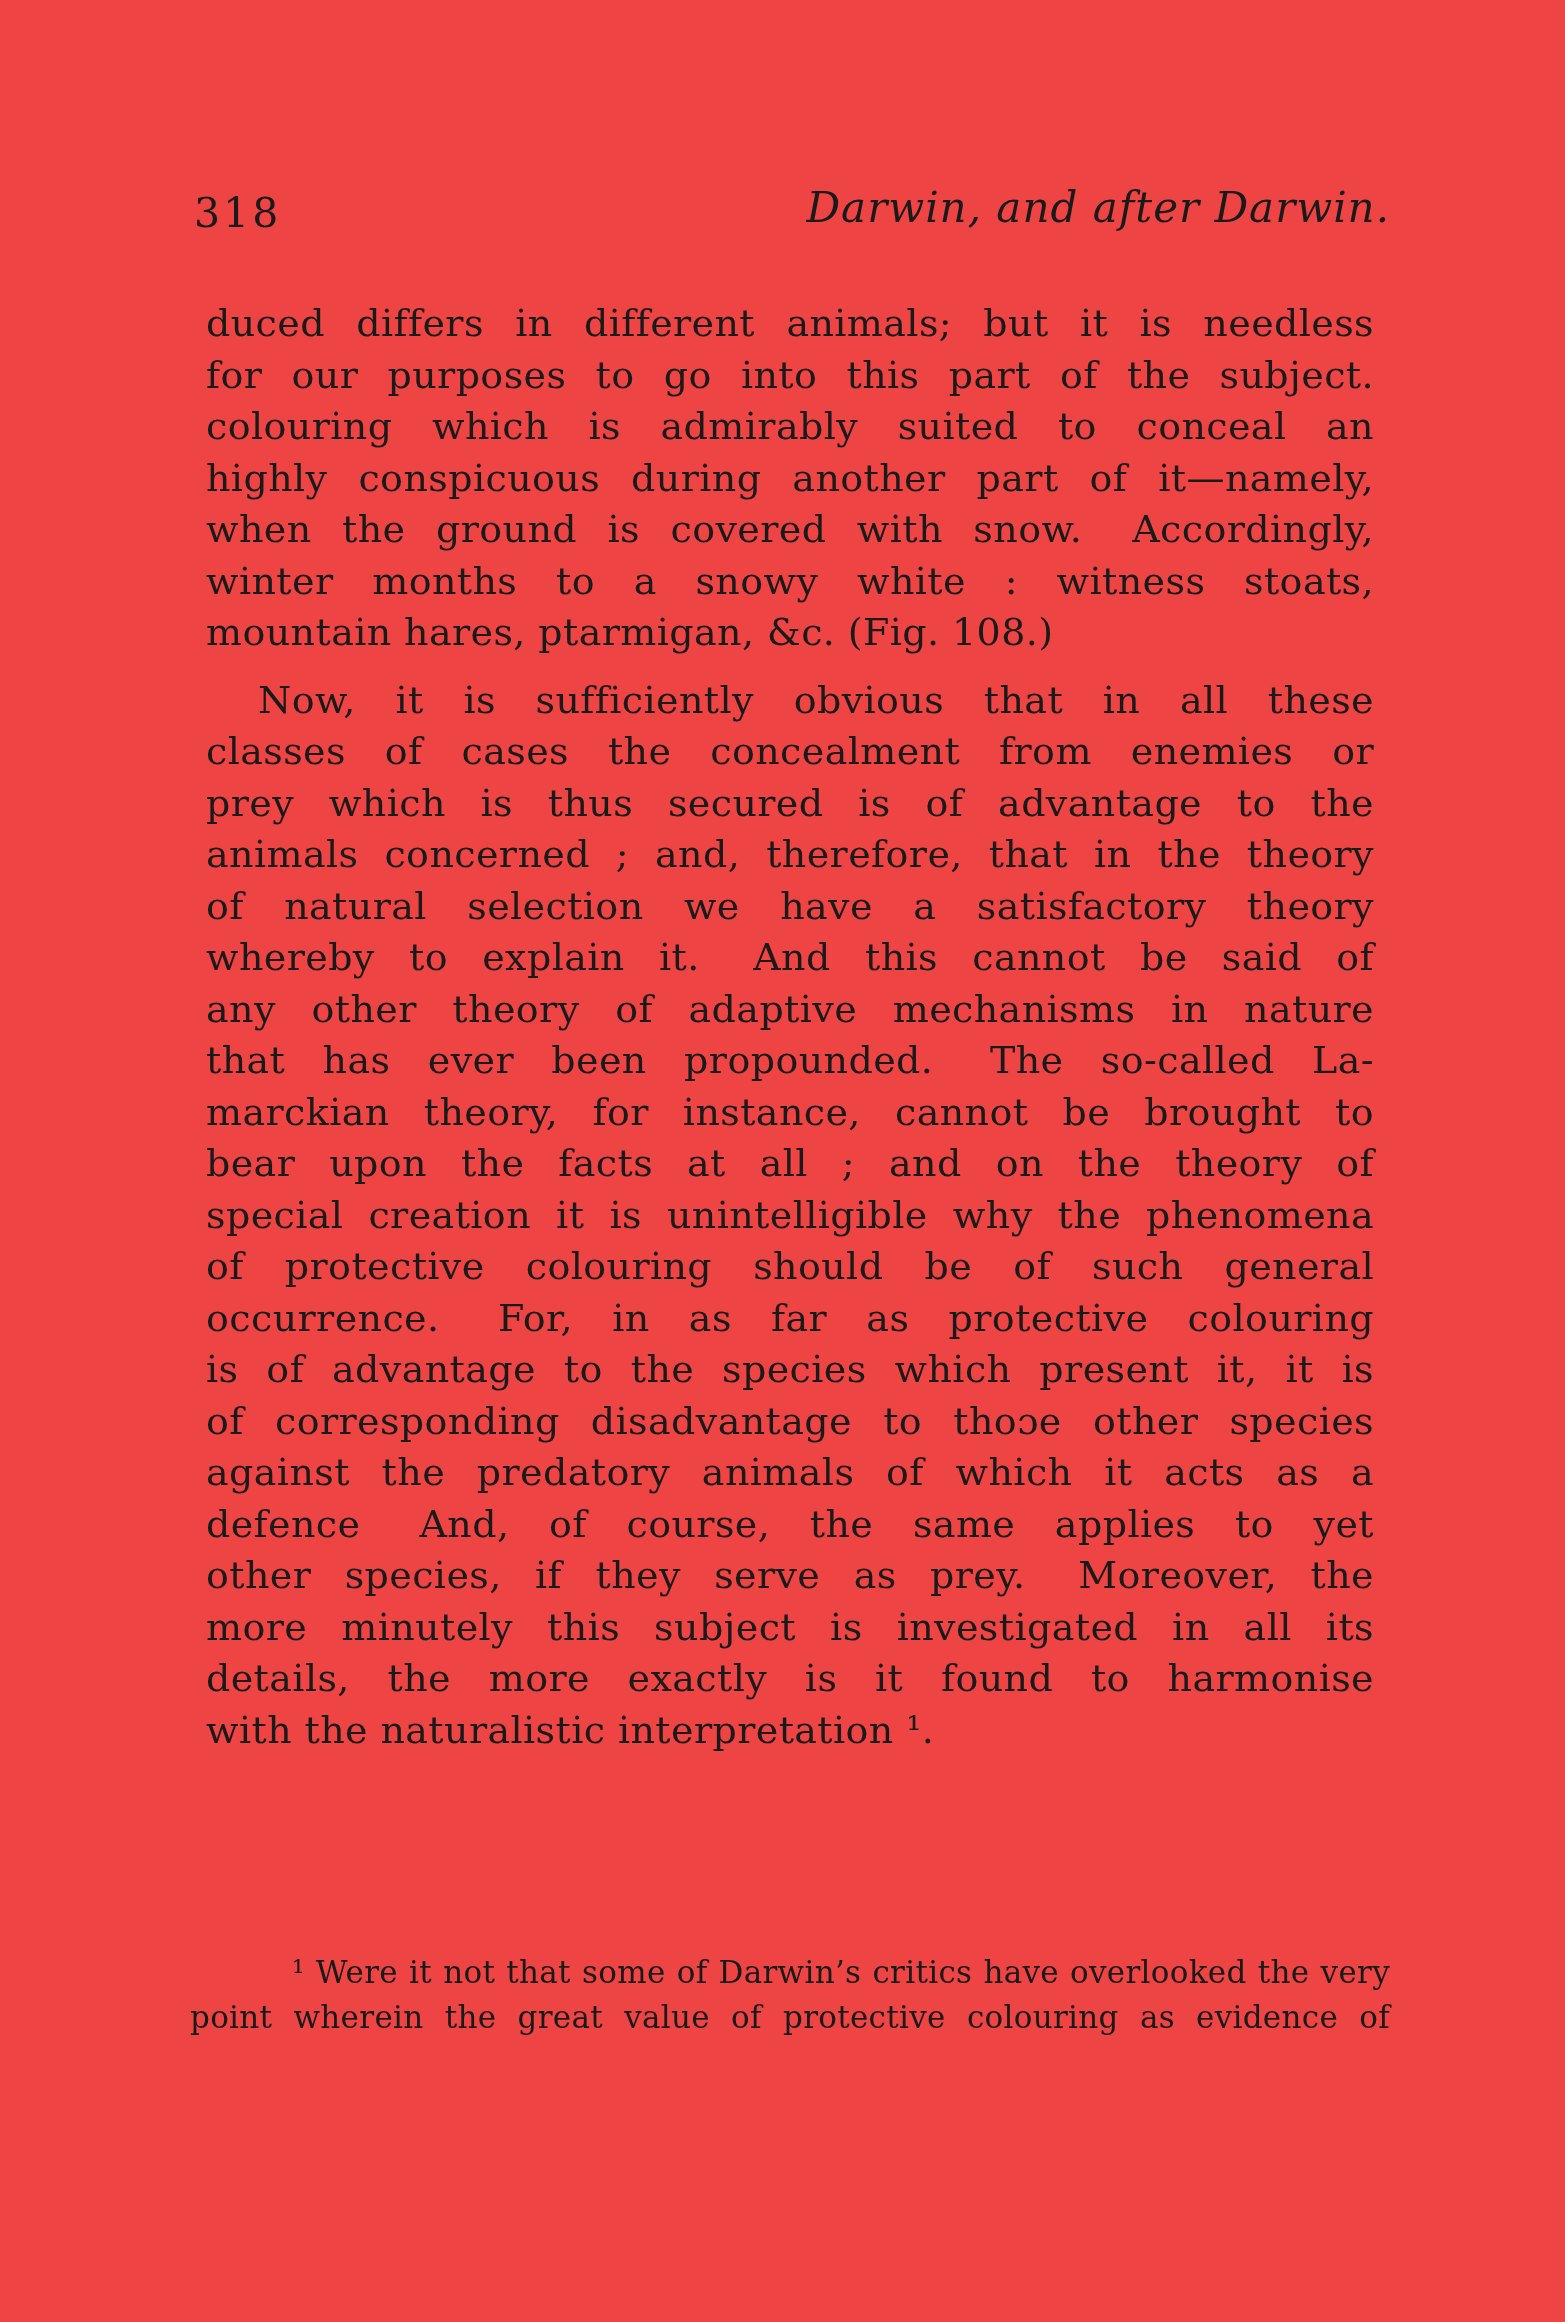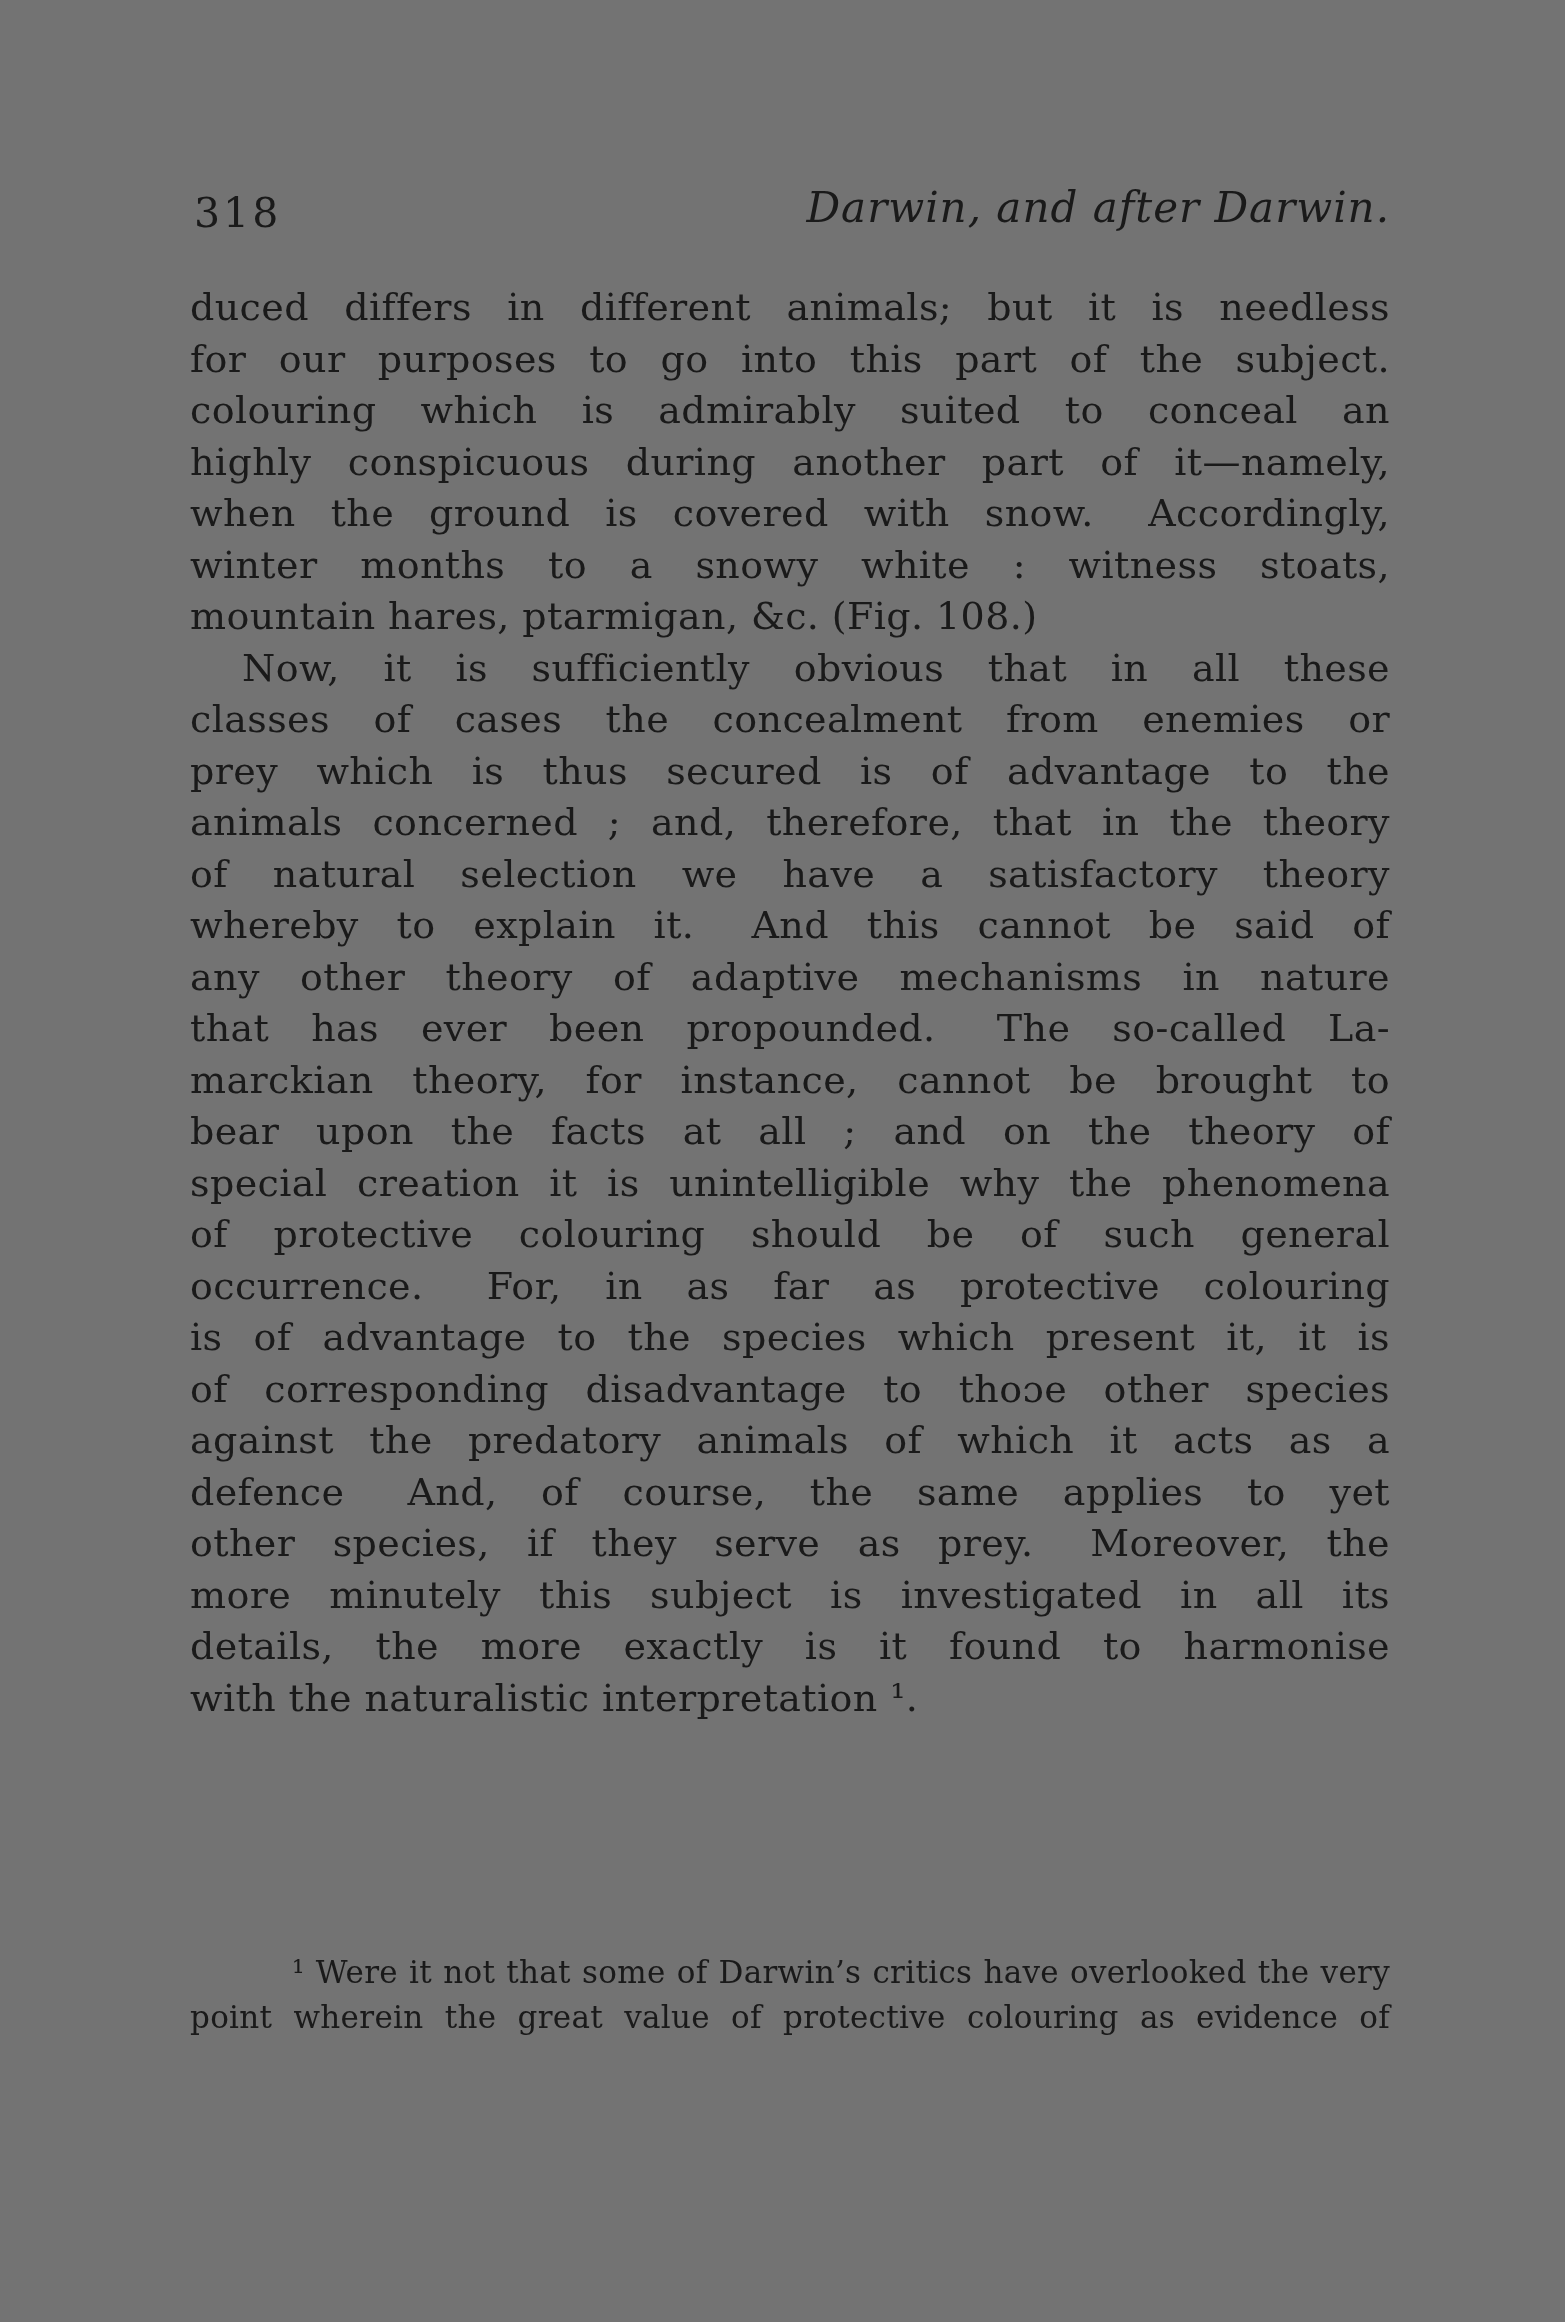--- a/index.html
+++ b/index.html
@@ -4,21 +4,21 @@
 <style>
   html, body {
     margin: 0;
     padding: 0;
     background: #ffffff;
   }
   .page {
     position: relative;
     width: 1565px;
     height: 2322px;
-    background: #737373;
+    background: #ef4444;
     color: #1a1a1a;
     font-family: "DejaVu Serif", "Liberation Serif", serif;
     box-sizing: border-box;
     overflow: hidden;
   }
   .page-header {
     position: absolute;
     top: 183px;
     left: 190px;
     width: 1200px;
@@ -40,21 +40,21 @@
   }
   .text-block {
     position: absolute;
     top: 282px;
     left: 190px;
     width: 1200px;
     font-size: 38px;
     line-height: 51.5px;
     letter-spacing: 0.4px;
   }
-  .paragraph { margin: 0; }
+  .paragraph { margin: 16px; }
   .line {
     text-align: justify;
     text-align-last: justify;
     white-space: normal;
   }
   .line.last {
     text-align-last: left;
   }
   .line.indent {
     padding-left: 52px;

